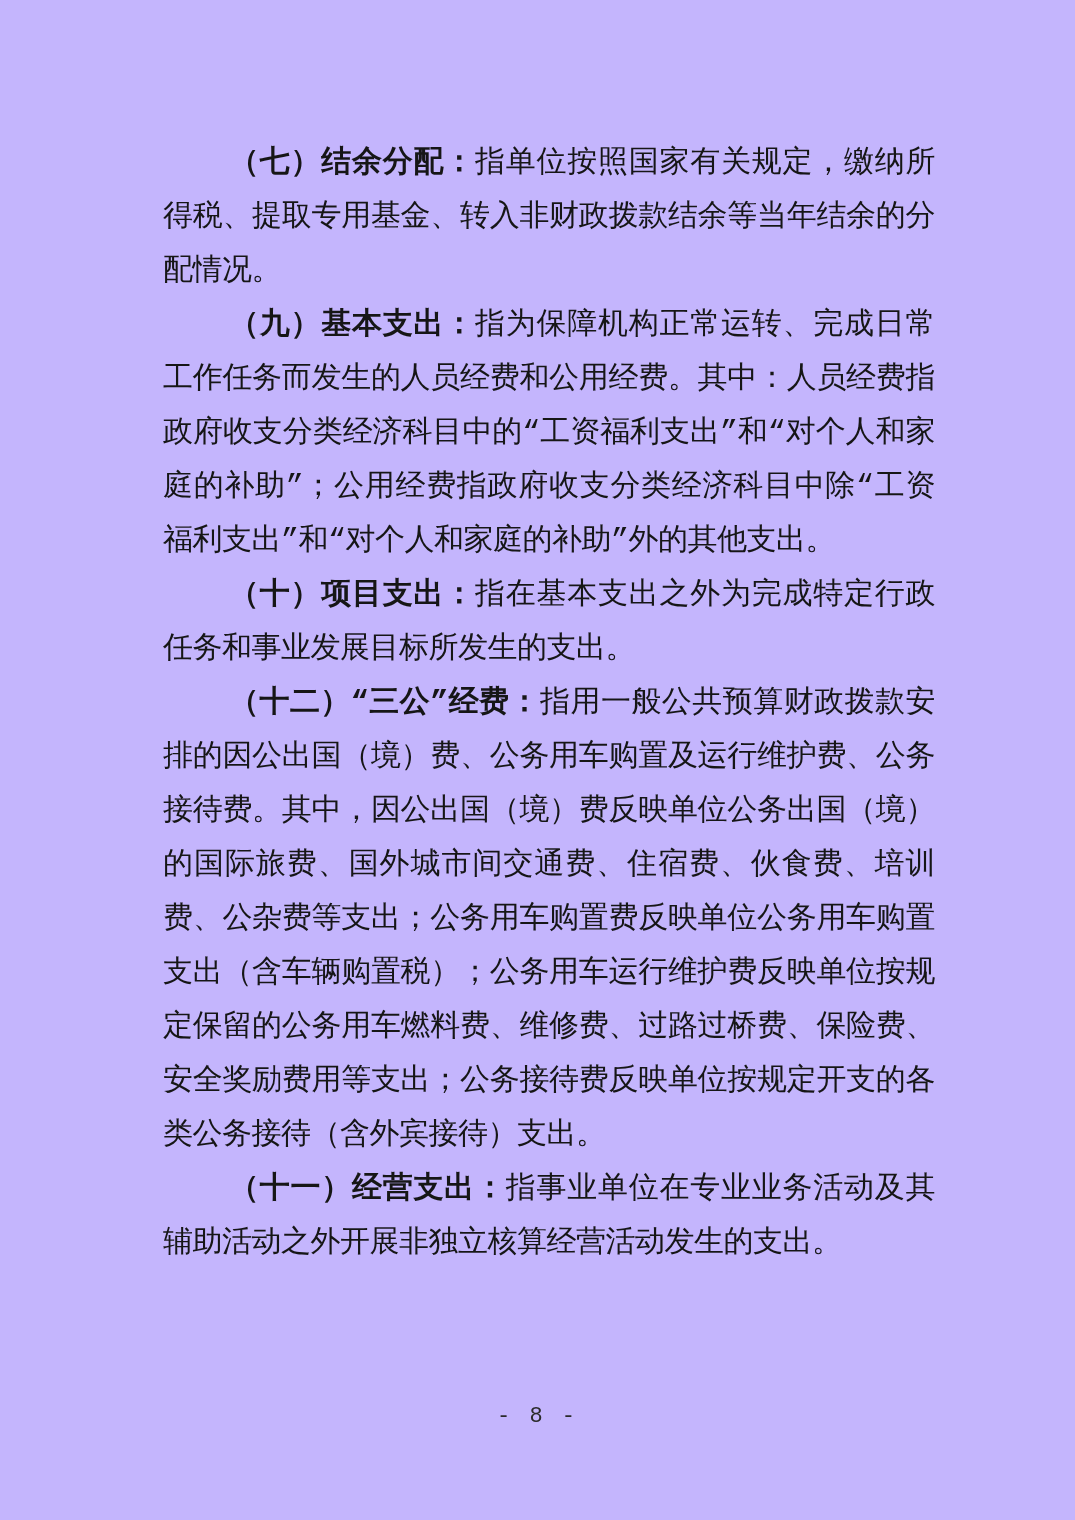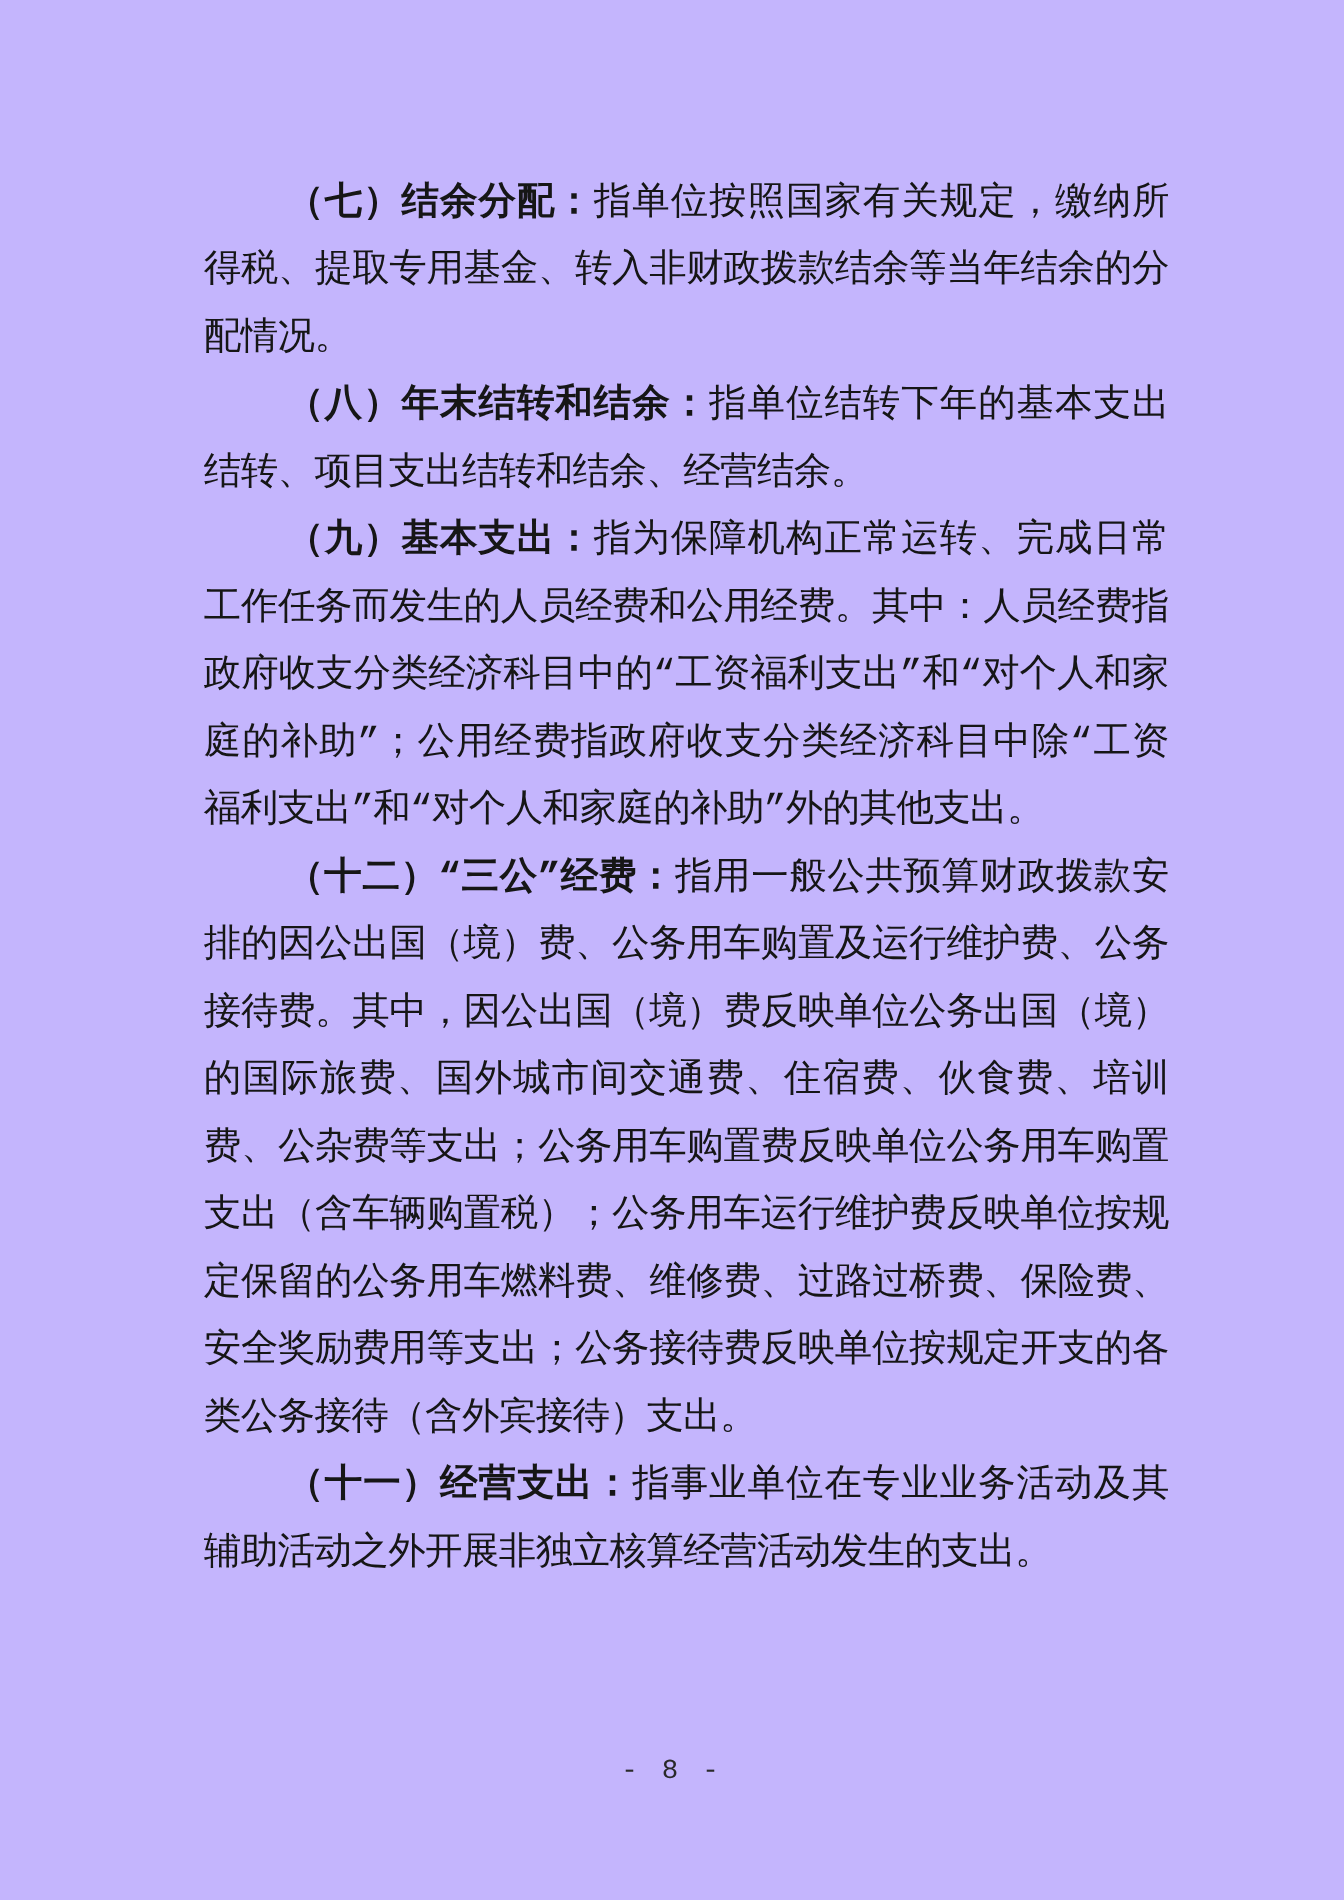--- a/index.html
+++ b/index.html
@@ -49,24 +49,24 @@
   }
 </style>
 </head>
 <body>
 
 <div class="page">
   <div class="content">
 
     <p><span class="term-heading">（七）结余分配：</span><span class="term-body">指单位按照国家有关规定，缴纳所得税、提取专用基金、转入非财政拨款结余等当年结余的分配情况。</span></p>
 
-    <p><span class="term-heading">（八）年末结转和结余：</span><span class="term-body">指单位结转下年的基本支出结转、项目支出结转和结余、经营结余。</span></p>
 
     <p><span class="term-heading">（九）基本支出：</span><span class="term-body">指为保障机构正常运转、完成日常工作任务而发生的人员经费和公用经费。其中：人员经费指政府收支分类经济科目中的“工资福利支出”和“对个人和家庭的补助”；公用经费指政府收支分类经济科目中除“工资福利支出”和“对个人和家庭的补助”外的其他支出。</span></p>
 
+    <p><span class="term-heading">（十）项目支出：</span><span class="term-body">指在基本支出之外为完成特定行政任务和事业发展目标所发生的支出。</span></p>
 
     <p><span class="term-heading">（十二）“三公”经费：</span><span class="term-body">指用一般公共预算财政拨款安排的因公出国（境）费、公务用车购置及运行维护费、公务接待费。其中，因公出国（境）费反映单位公务出国（境）的国际旅费、国外城市间交通费、住宿费、伙食费、培训费、公杂费等支出；公务用车购置费反映单位公务用车购置支出（含车辆购置税）；公务用车运行维护费反映单位按规定保留的公务用车燃料费、维修费、过路过桥费、保险费、安全奖励费用等支出；公务接待费反映单位按规定开支的各类公务接待（含外宾接待）支出。</span></p>
 
     <p><span class="term-heading">（十一）经营支出：</span><span class="term-body">指事业单位在专业业务活动及其辅助活动之外开展非独立核算经营活动发生的支出。</span></p>
 
   </div>
 
   <div class="footer">- 8 -</div>
 </div>
 

